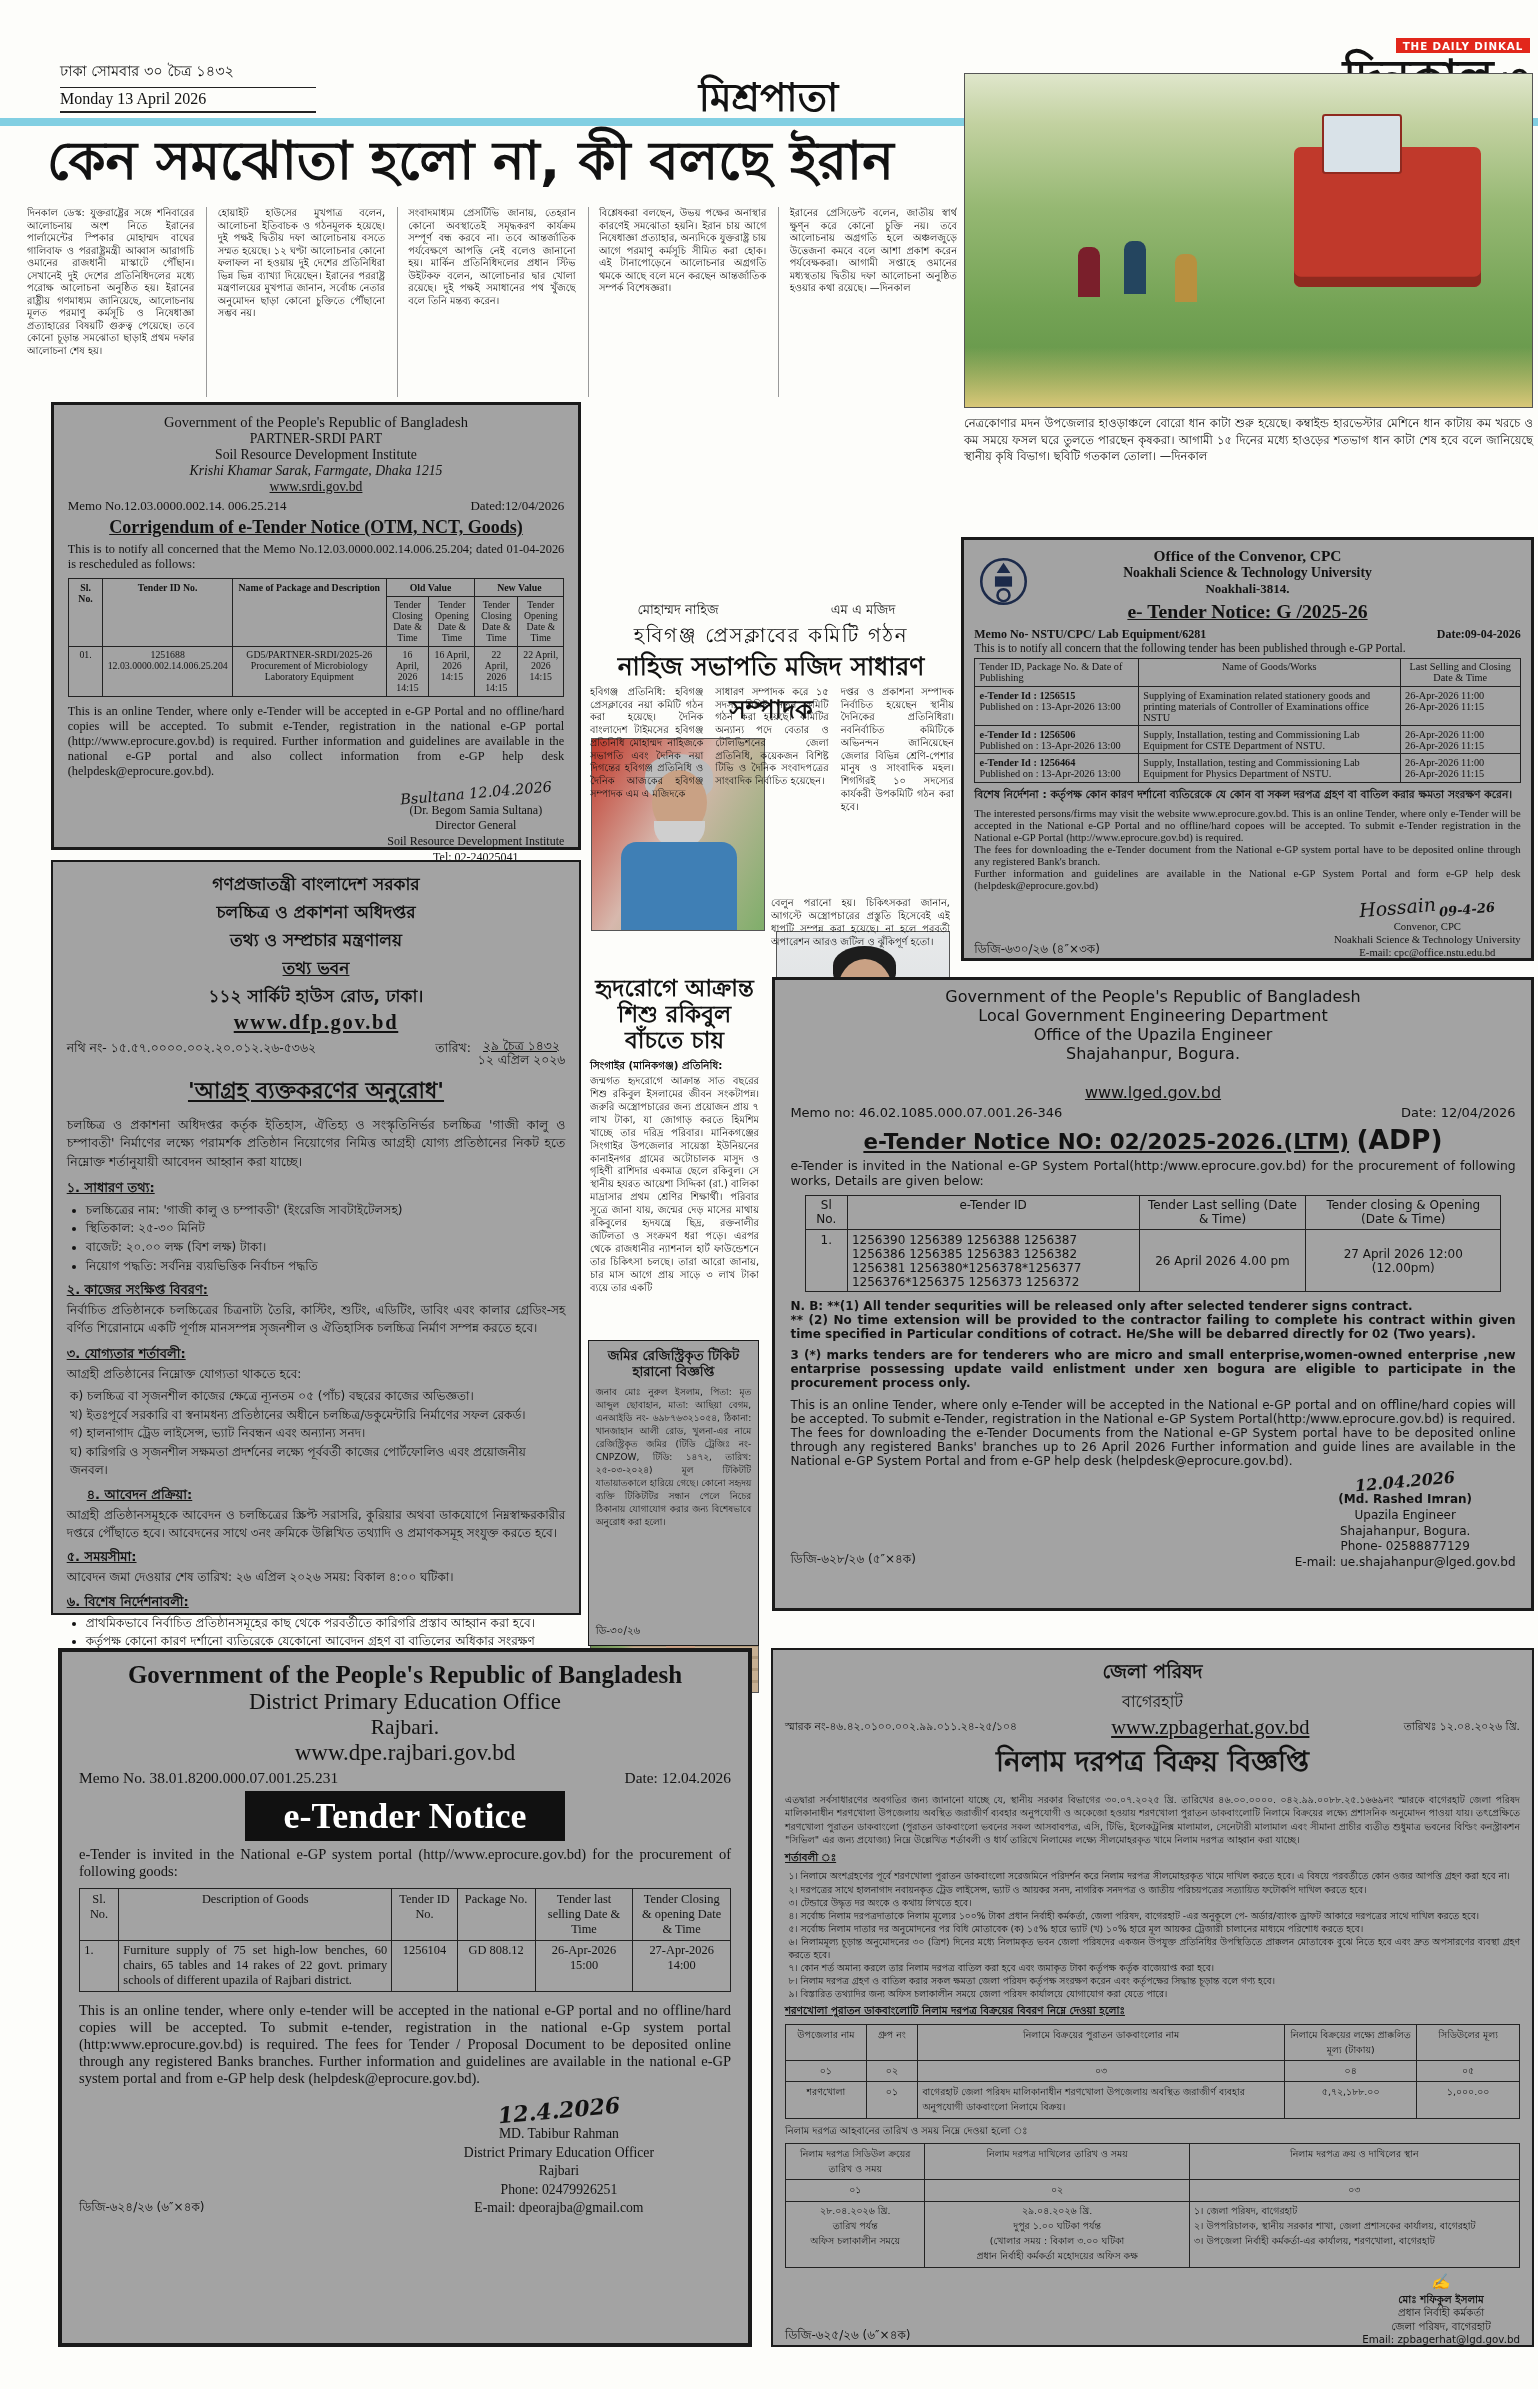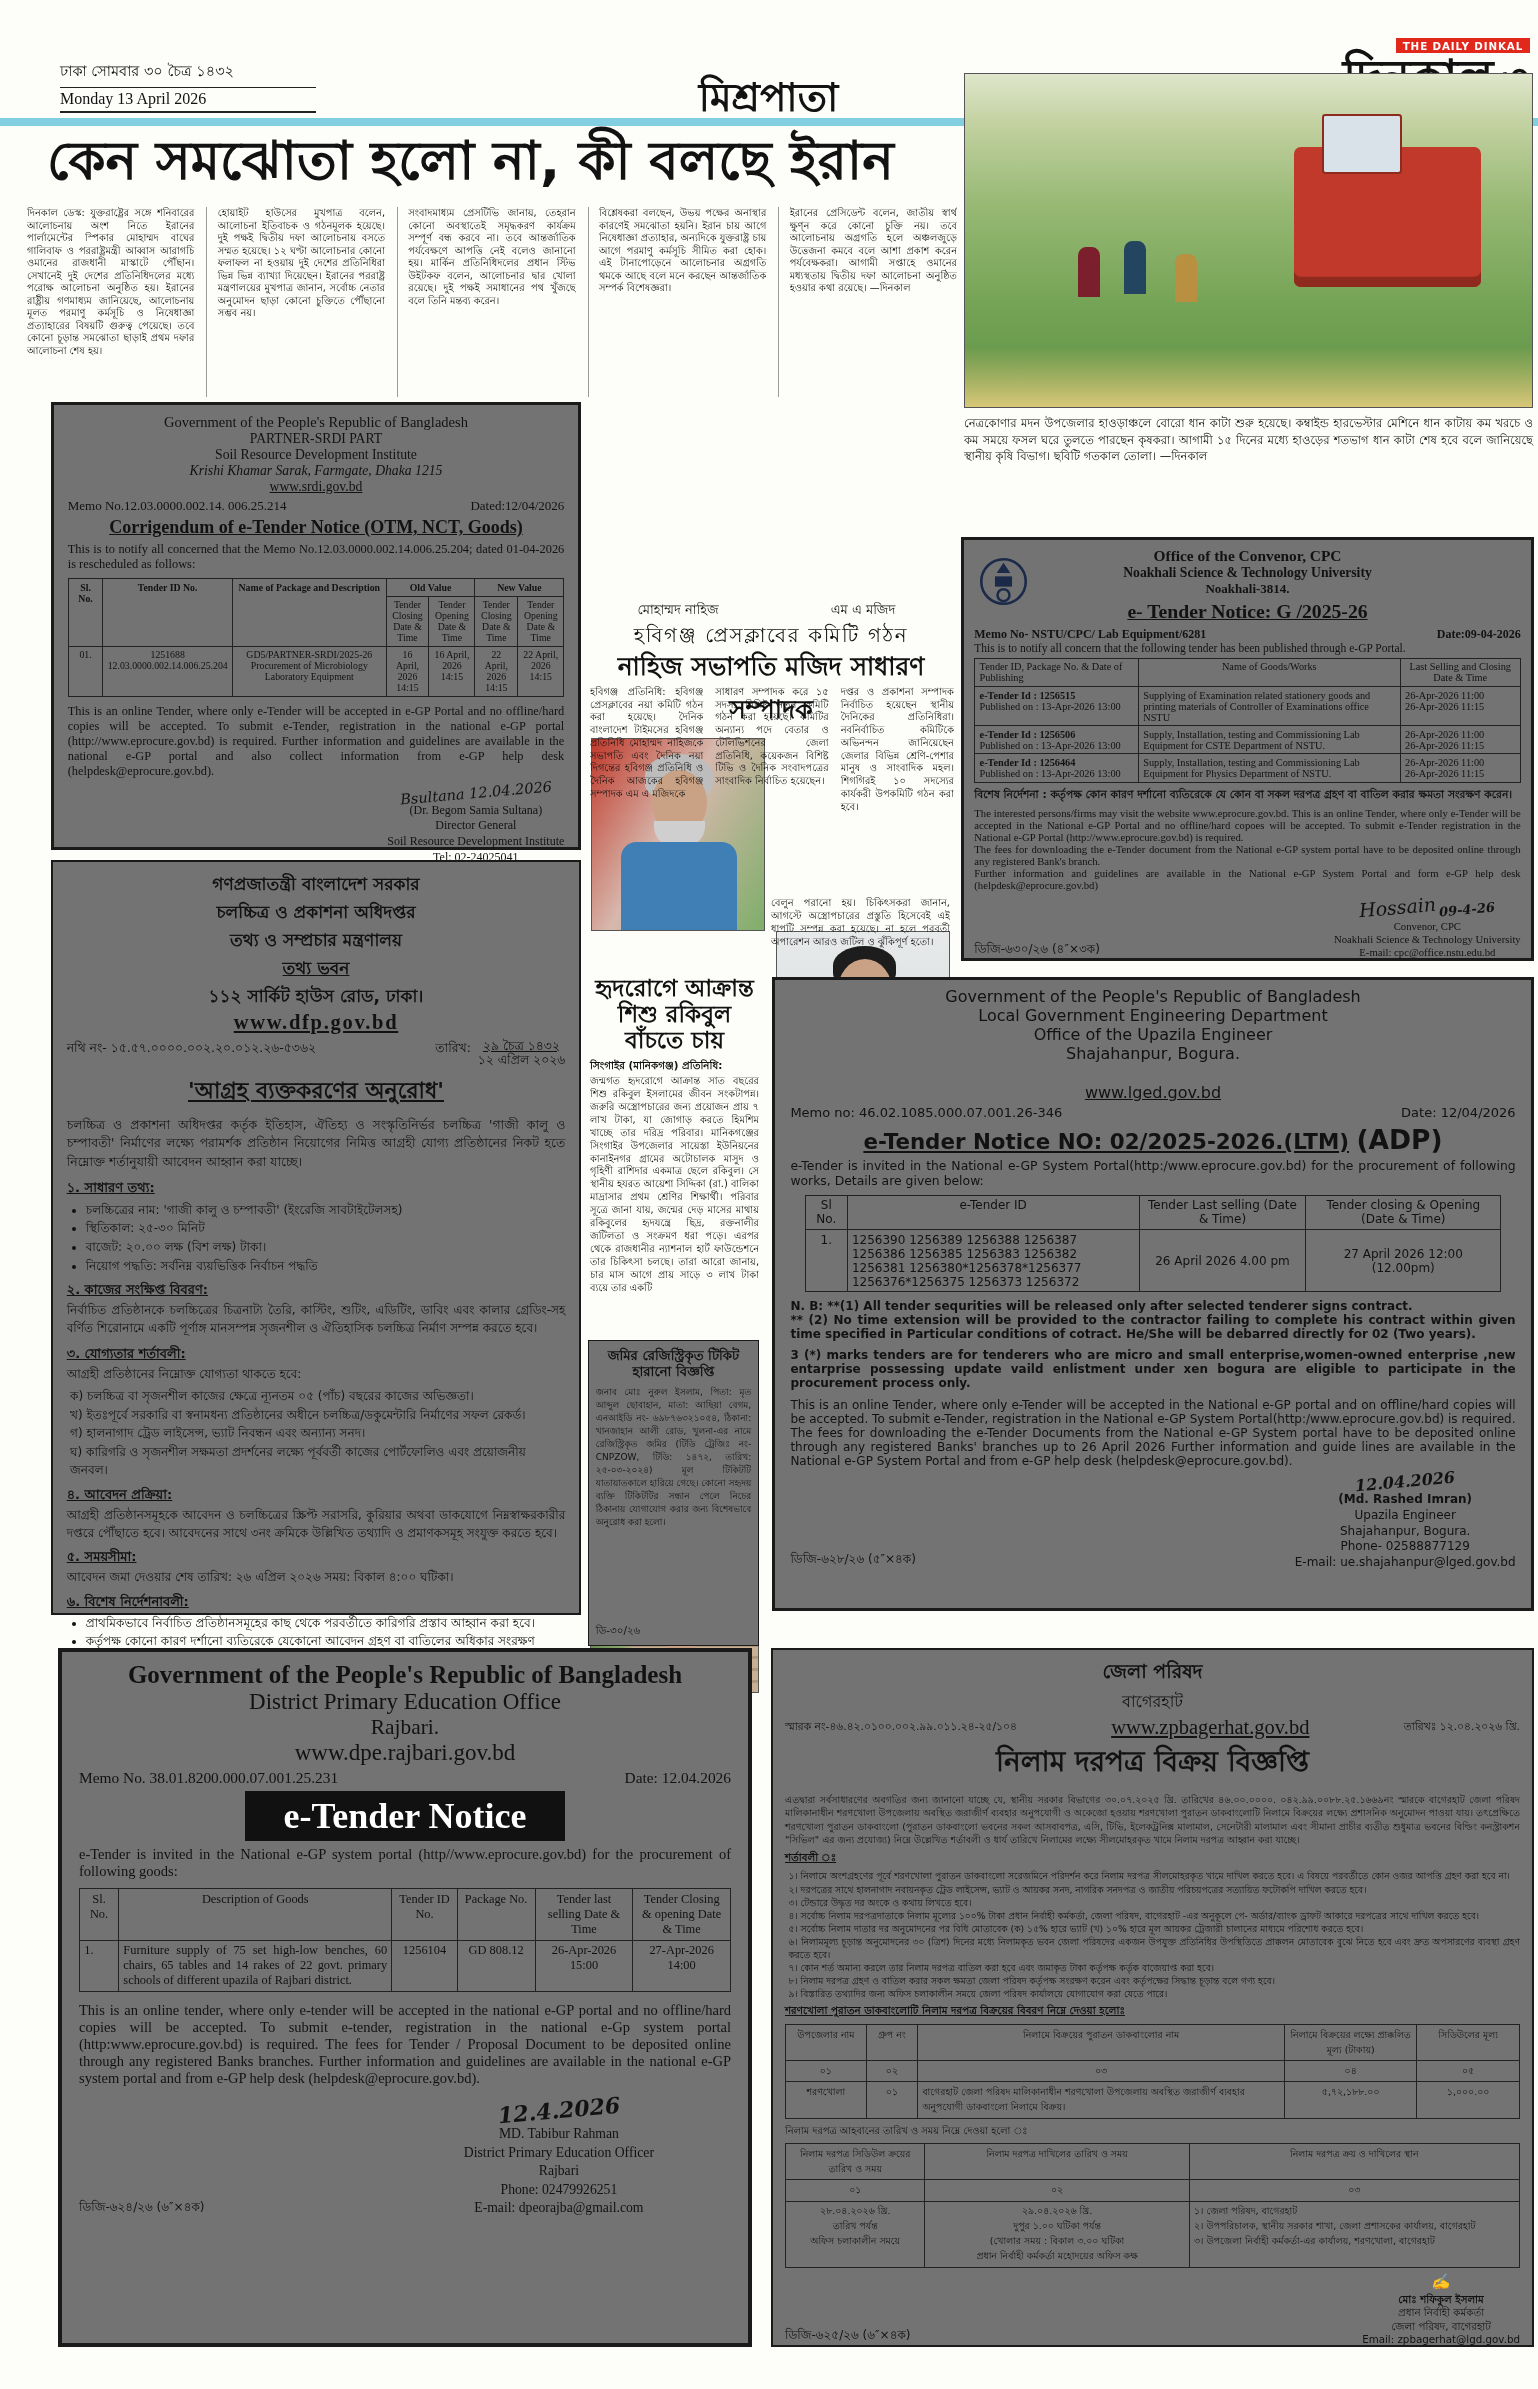--- a/index.html
+++ b/index.html
@@ -5,21 +5,21 @@
 <style>
   html,body{margin:0;padding:0;background:#d8d8d8;}
   .page{position:relative;width:1538px;height:2389px;background:#fdfdfa;color:#121212;
         font-family:"DejaVu Sans",sans-serif;overflow:hidden;margin:0 auto;}
   .abs{position:absolute;box-sizing:border-box;}
   .c{text-align:center;}
   .just{text-align:justify;}
   .b{font-weight:bold;}
   .u{text-decoration:underline;}
   .serif{font-family:"Liberation Serif","DejaVu Serif",serif;}
-  .n-box{position:absolute;box-sizing:border-box;background:#737373;border:2.6px solid #1a1a1a;padding:8.5px 13.7px;}
+  .n-box{position:absolute;box-sizing:border-box;background:#a3a3a3;border:2.6px solid #1a1a1a;padding:8.5px 13.7px;}
   .memo-row{display:flex;justify-content:space-between;align-items:flex-start;}
   table.tnd{width:100%;border-collapse:collapse;}
   table.tnd th,table.tnd td{border:1.4px solid #222;padding:2.6px 4.3px;vertical-align:top;}
   .script{font-family:"DejaVu Serif",serif;font-style:italic;display:inline-block;transform:rotate(-5deg);}
   .dgmark{font-size:12px;}
   .rule-cyan{background:#82cfe2;}
   .colwrap{display:flex;gap:12px;}
   .colwrap>div{flex:1;}
   .vline{border-left:0.9px solid #9a9a9a;}
   .photo-frame{border:0.9px solid #555;overflow:hidden;position:relative;}
@@ -268,21 +268,21 @@
 
     <div class="b u" style="font-size:13px;margin-top:6.8px;">৩. যোগ্যতার শর্তাবলী:</div>
     <div style="font-size:12px;">আগ্রহী প্রতিষ্ঠানের নিম্নোক্ত যোগ্যতা থাকতে হবে:</div>
     <ol class="plain" style="font-size:12px;line-height:1.55;">
       <li>ক) চলচ্চিত্র বা সৃজনশীল কাজের ক্ষেত্রে ন্যূনতম ০৫ (পাঁচ) বছরের কাজের অভিজ্ঞতা।</li>
       <li>খ) ইতঃপূর্বে সরকারি বা স্বনামধন্য প্রতিষ্ঠানের অধীনে চলচ্চিত্র/ডকুমেন্টারি নির্মাণের সফল রেকর্ড।</li>
       <li>গ) হালনাগাদ ট্রেড লাইসেন্স, ভ্যাট নিবন্ধন এবং অন্যান্য সনদ।</li>
       <li>ঘ) কারিগরি ও সৃজনশীল সক্ষমতা প্রদর্শনের লক্ষ্যে পূর্ববর্তী কাজের পোর্টফোলিও এবং প্রয়োজনীয় জনবল।</li>
     </ol>
 
-    <div class="b u" style="font-size:13px;margin-top:5.1px;">৪. আবেদন প্রক্রিয়া:</div>
+    <div class="b u" style="font-size:13px;margin-top:5.1px;margin-left:20px;">৪. আবেদন প্রক্রিয়া:</div>
     <div class="just" style="font-size:12px;line-height:1.5;">আগ্রহী প্রতিষ্ঠানসমূহকে আবেদন ও চলচ্চিত্রের স্ক্রিপ্ট সরাসরি, কুরিয়ার অথবা ডাকযোগে নিম্নস্বাক্ষরকারীর দপ্তরে পৌঁছাতে হবে। আবেদনের সাথে ৩নং ক্রমিকে উল্লিখিত তথ্যাদি ও প্রমাণকসমূহ সংযুক্ত করতে হবে।</div>
     <div class="b u" style="font-size:13px;margin-top:5.1px;">৫. সময়সীমা:</div>
     <div style="font-size:12px;">আবেদন জমা দেওয়ার শেষ তারিখ: ২৬ এপ্রিল ২০২৬ সময়: বিকাল ৪:০০ ঘটিকা।</div>
     <div class="b u" style="font-size:13px;margin-top:3.4px;">৬. বিশেষ নির্দেশনাবলী:</div>
     <ul class="disc" style="font-size:12px;line-height:1.5;">
       <li>প্রাথমিকভাবে নির্বাচিত প্রতিষ্ঠানসমূহের কাছ থেকে পরবর্তীতে কারিগরি প্রস্তাব আহ্বান করা হবে।</li>
       <li>কর্তৃপক্ষ কোনো কারণ দর্শানো ব্যতিরেকে যেকোনো আবেদন গ্রহণ বা বাতিলের অধিকার সংরক্ষণ করেন।</li>
     </ul>
 
     <div style="display:flex;justify-content:space-between;align-items:flex-end;margin-top:3.4px;">

